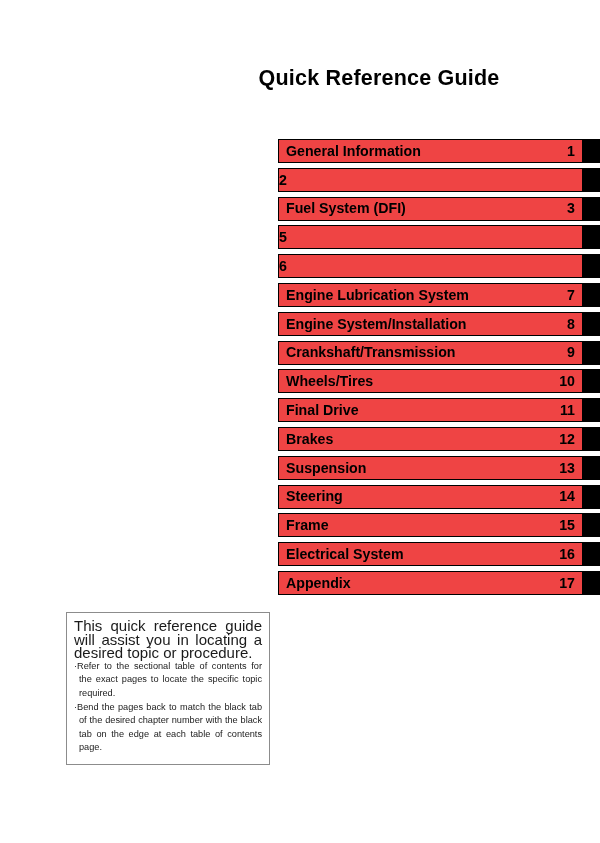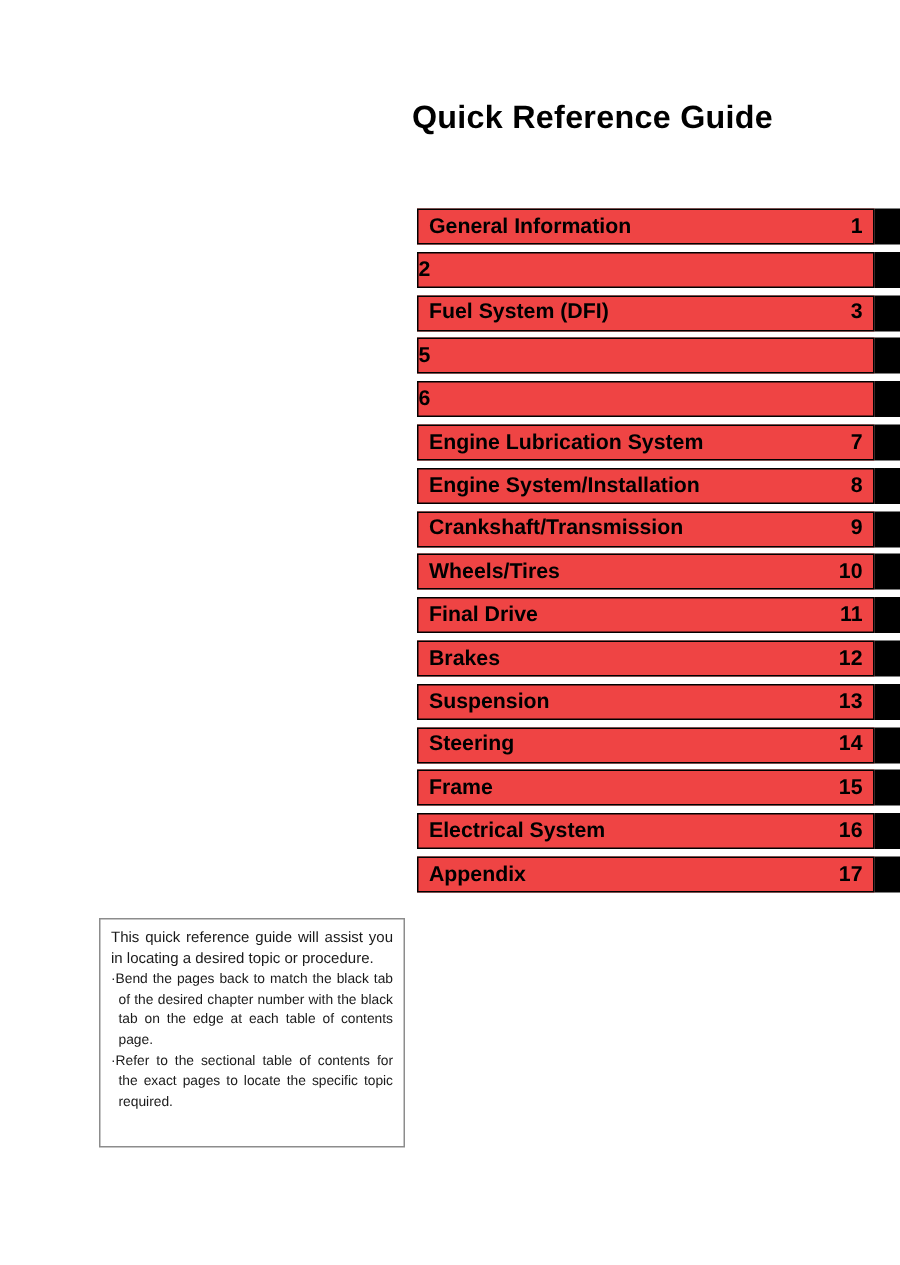--- a/index.html
+++ b/index.html
@@ -20,21 +20,21 @@
     position: absolute;
     left: 0;
     top: 0;
     width: 600px;
     height: 843px;
   }
 
   
   .title {
     position: absolute;
-    left: 230px;
+    left: 214px;
     top: 66px;
     width: 330px;
     text-align: center;
     font-size: 21.5px;
     font-weight: bold;
     letter-spacing: 0.2px;
     color: #000000;
     white-space: nowrap;
   }
 
@@ -101,21 +101,21 @@
     top: 612px;
     width: 204px;
     height: 153px;
     box-sizing: border-box;
     border: 1px solid #8c8c8c;
     background: #ffffff;
     padding: 6px 7px 6px 7px;
   }
 
   .note-para {
-    font-size: 10px;
+    font-size: 15px;
     line-height: 13.6px;
     color: #1a1a1a;
     text-align: justify;
     text-justify: inter-word;
     margin: 0;
   }
 
   .note-bullet {
     font-size: 9.2px;
     line-height: 13.6px;
@@ -241,17 +241,17 @@
         <div class="chapter-box">
           <span class="chapter-label">Appendix</span>
           <span class="chapter-number">17</span>
         </div>
         <div class="chapter-tab"></div>
       </div>
     </div>
 
   <div class="note-box" id="note-box">
       <p class="note-para">This quick reference guide will assist you in locating a desired topic or procedure.</p>
+      <p class="note-bullet">·Refer to the sectional table of contents for the exact pages to locate the specific topic required.</p>
       <p class="note-bullet">·Bend the pages back to match the black tab of the desired chapter number with the black tab on the edge at each table of contents page.</p>
-      <p class="note-bullet">·Refer to the sectional table of contents for the exact pages to locate the specific topic required.</p>
     </div>
 
 </div>
 
 </body></html>

